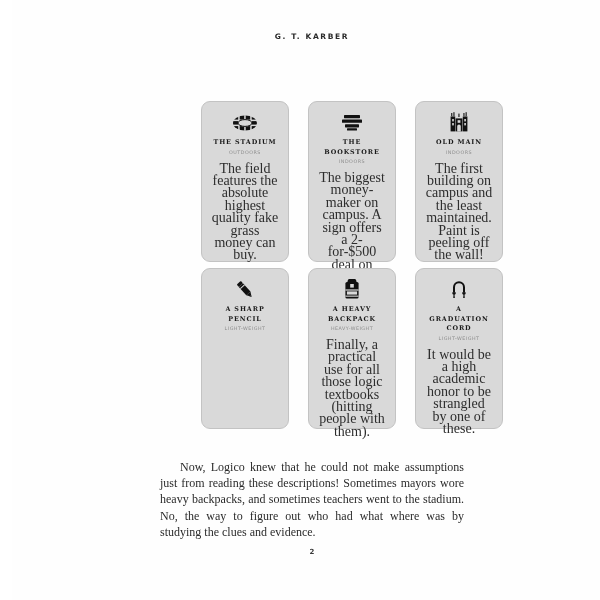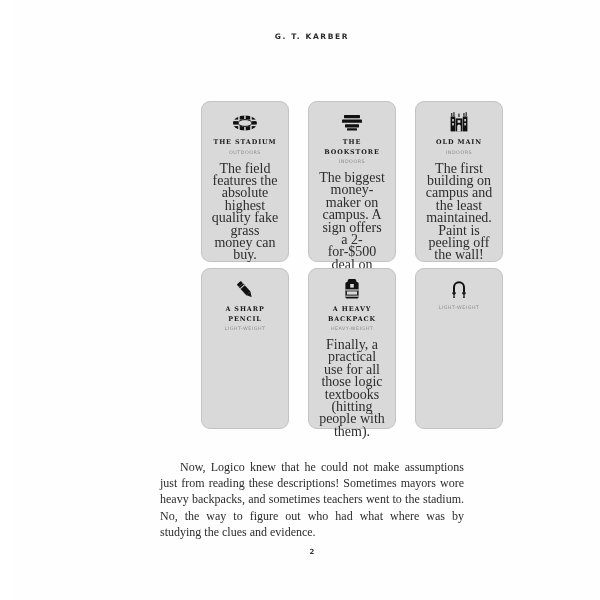--- a/index.html
+++ b/index.html
@@ -251,21 +251,23 @@
           <svg width="20" height="22" viewBox="0 0 20 22">
             <path d="M5.0 13.5 V8.2 a5.0 5.0 0 0 1 10.0 0 V13.5" fill="none" stroke="#111" stroke-width="2.0"></path>
             <rect x="3.4" y="13.2" width="3.3" height="2.0" fill="#111"></rect>
             <rect x="13.3" y="13.2" width="3.3" height="2.0" fill="#111"></rect>
             <rect x="4.1" y="15.2" width="1.9" height="3.6" fill="#111"></rect>
             <rect x="14.0" y="15.2" width="1.9" height="3.6" fill="#111"></rect>
             <rect x="4.1" y="16.6" width="1.9" height="0.7" fill="#d9d9d9"></rect>
             <rect x="14.0" y="16.6" width="1.9" height="0.7" fill="#d9d9d9"></rect>
           </svg>
         </div>
+        <div class="card-title">A GRADUATION CORD</div>
         <div class="card-sub">LIGHT-WEIGHT</div>
+        <div class="card-body">It would be a high academic honor to be strangled by one of these.</div>
       </div>
 
     </div>
 
   </div>
 
   <p class="closing">Now, Logico knew that he could not make assumptions just from reading these descriptions! Sometimes mayors wore heavy backpacks, and sometimes teachers went to the stadium. No, the way to figure out who had what where was by studying the clues and evidence.</p>
 
   <div class="folio">2</div>
 

